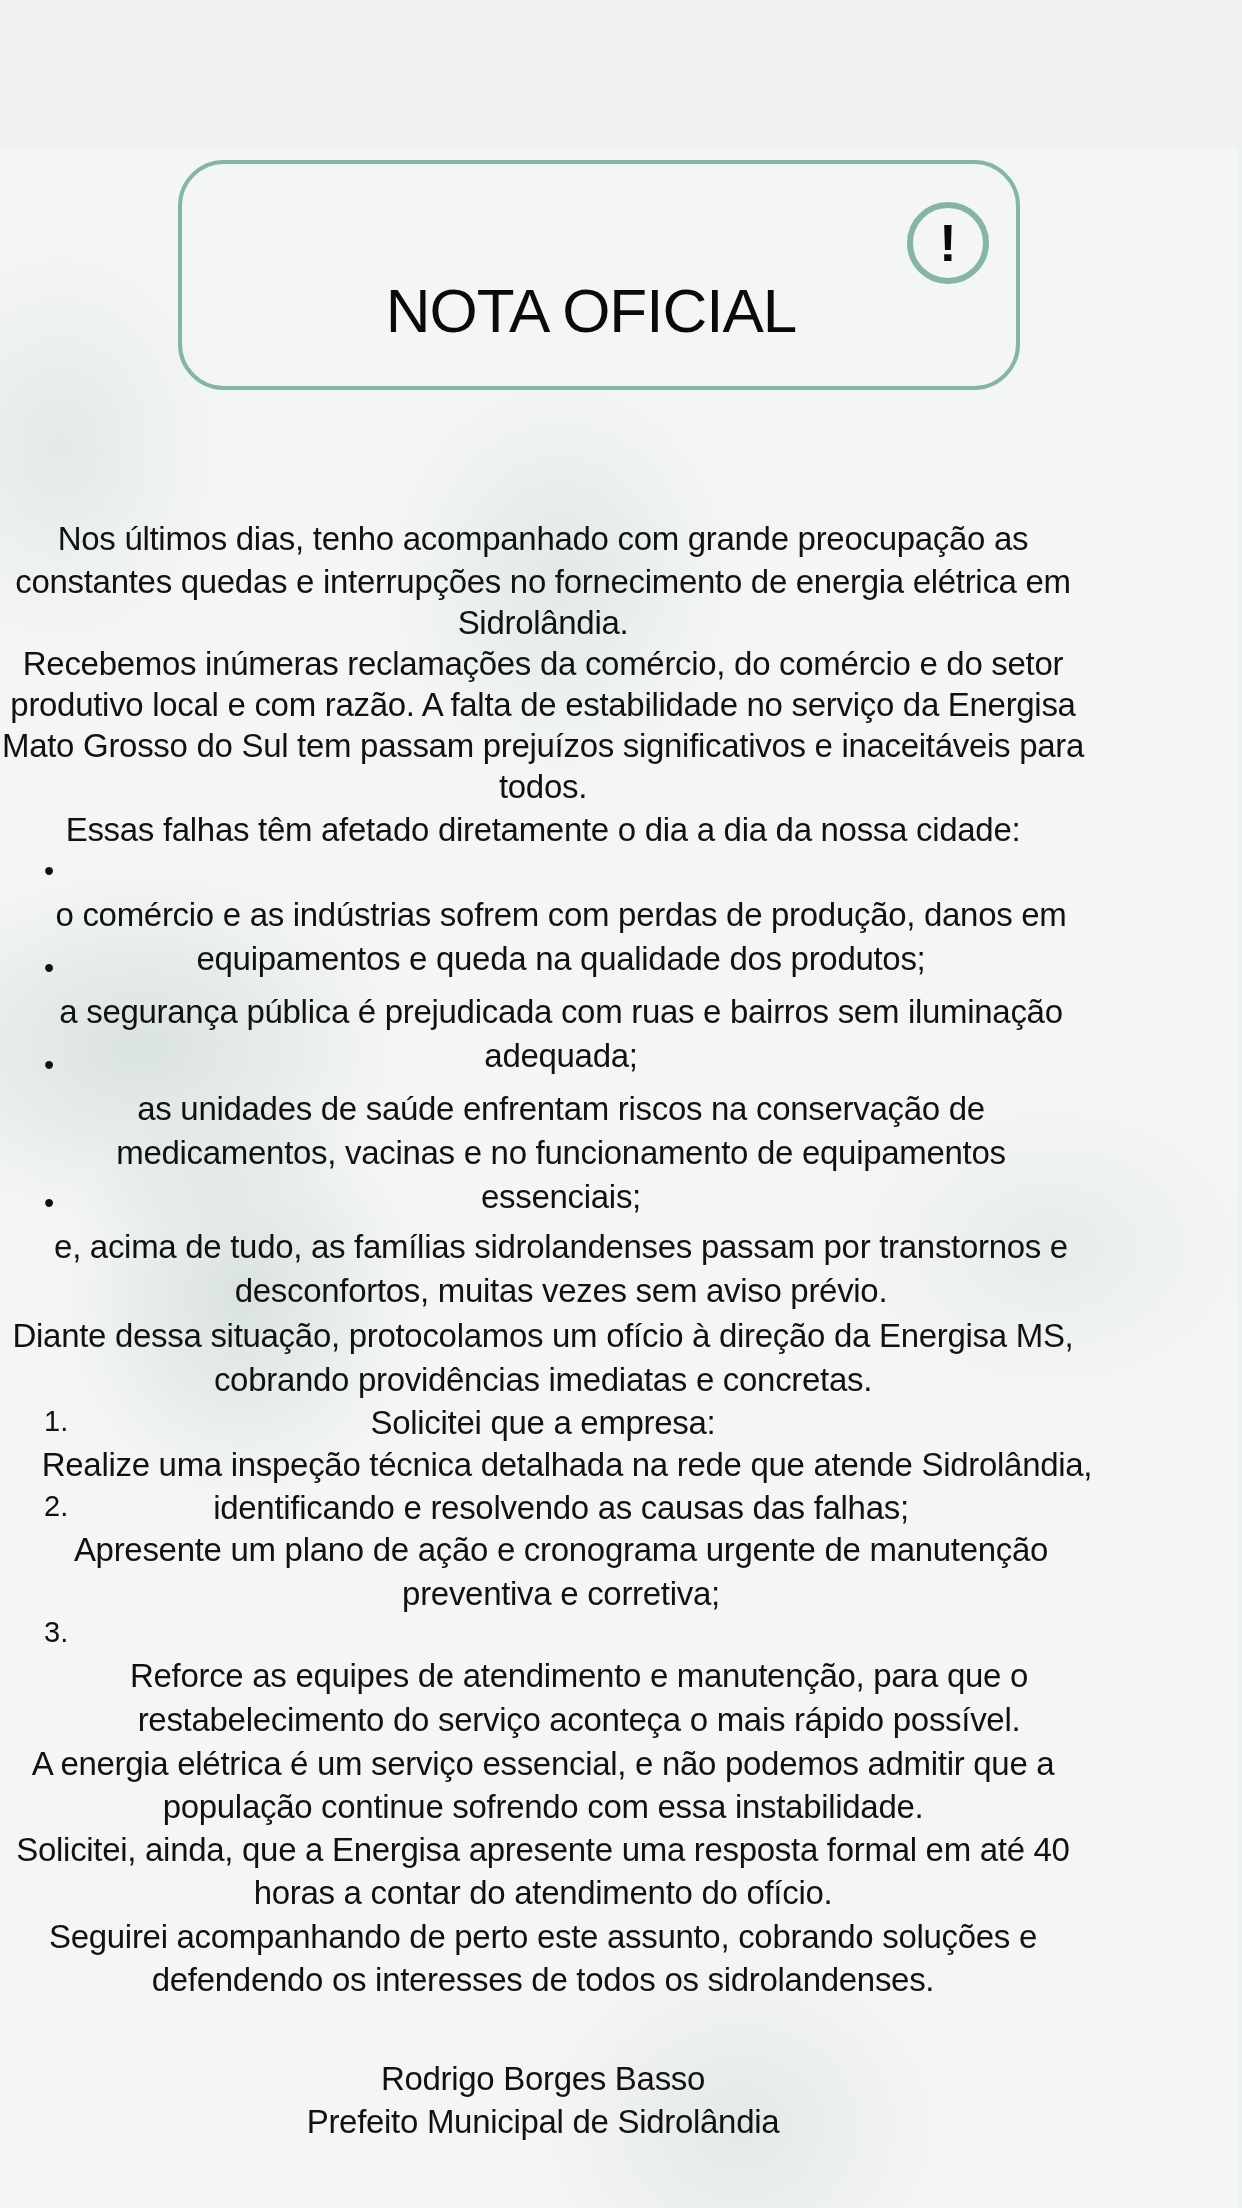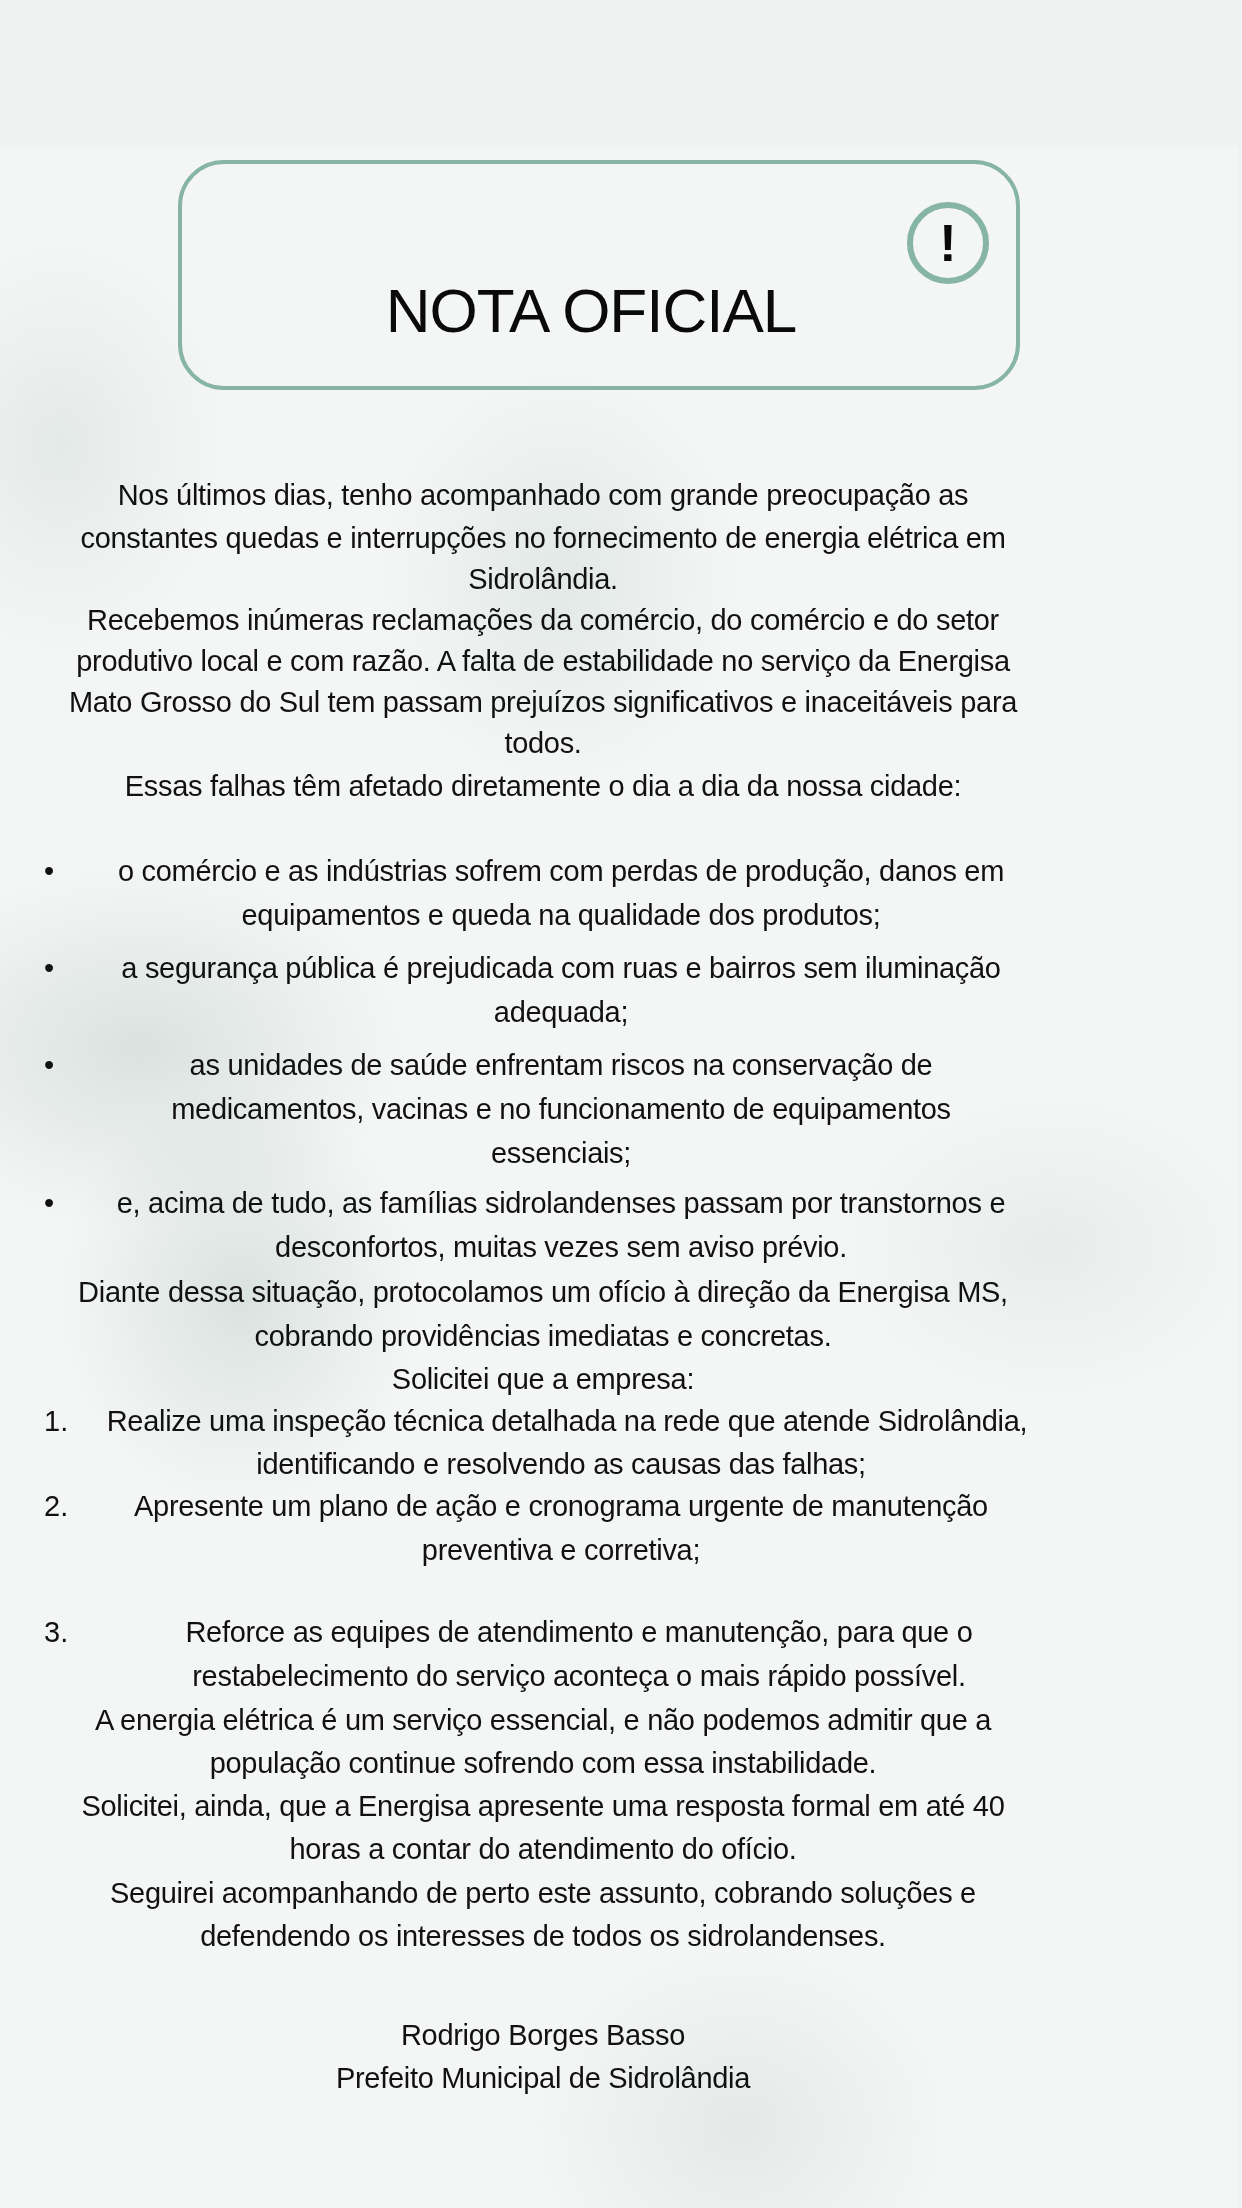--- a/index.html
+++ b/index.html
@@ -31,21 +31,21 @@
   }
   .title span { display:inline-block; transform:translateX(-30px); }
   .alert {
     position:absolute; left:907px; top:202px; width:82px; height:82px;
     border:6px solid #86b4a5; border-radius:50%; box-sizing:border-box;
     display:flex; align-items:center; justify-content:center;
     font-size:52px; font-weight:bold; color:#0a0a0a; line-height:1;
   }
   .line {
     position:absolute; left:0; width:1086px; text-align:center;
-    font-size:29px; letter-spacing:-0.3px; line-height:40px; white-space:nowrap;
+    font-size:33px; letter-spacing:-0.3px; line-height:40px; white-space:nowrap;margin-top:44px;
   }
   .marker { position:absolute; font-size:29px; line-height:40px; }
   .bold { font-weight:normal; }
 </style>
 </head>
 <body>
 
 <div class="topbar"></div>
 <div class="sheet"></div>
 

